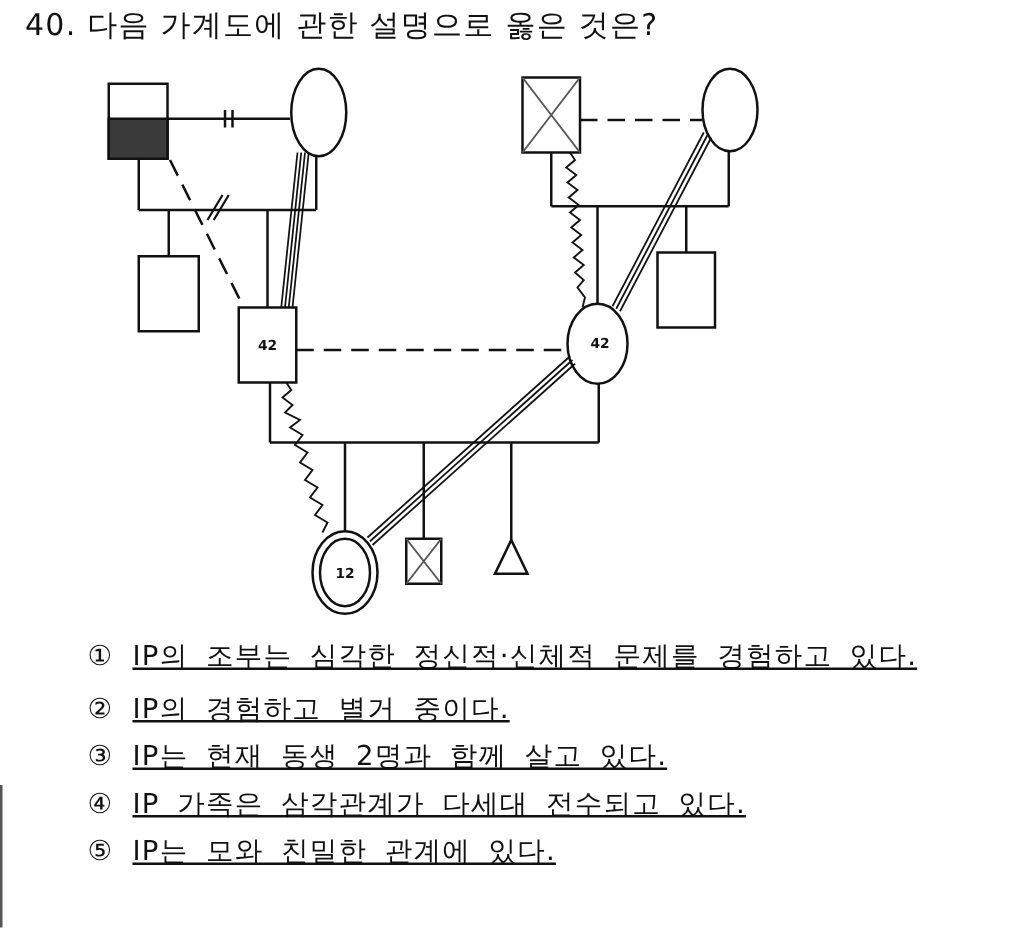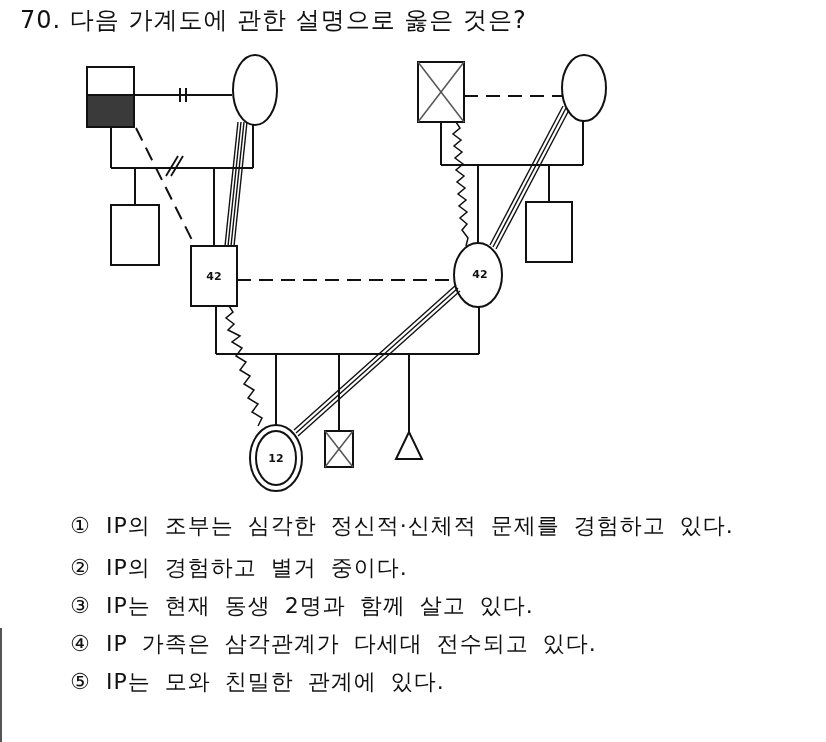--- a/index.html
+++ b/index.html
@@ -14,32 +14,32 @@
     }
     .genogram {
       position: absolute; left: 0; top: 0;
     }
     .options {
       position: absolute; left: 70px; top: 508px; width: 720px;
       font-size: 22px; line-height: 36px; letter-spacing: 1px;
     }
     .option { display: flex; margin-bottom: 2px; }
     .option .num { width: 36px; flex: none; }
-    .option .txt { flex: 1; word-spacing: 6px; }
+    .option .txt { flex: 1; word-spacing: 6px; text-decoration: underline; }
     .option.o1 { margin-bottom: 6px; }
     .margin-line {
       position: absolute; left: 0px; top: 628px; width: 2px; height: 114px;
       background: #555555;
     }
     .age-label { font-family: "DejaVu Sans", sans-serif; font-size: 11px; font-weight: bold; }
   </style>
 </head>
 <body>
 
-<div class="question-title">70. 다음 가계도에 관한 설명으로 옳은 것은?</div>
+<div class="question-title">40. 다음 가계도에 관한 설명으로 옳은 것은?</div>
 
 <svg class="genogram" width="826" height="500" viewBox="0 0 826 500" xmlns="http://www.w3.org/2000/svg">
   <g stroke="#111" stroke-width="2" fill="none">
 
     <g>
       <rect x="87" y="67" width="47" height="60" fill="#fff"></rect>
       <rect x="87" y="95" width="47" height="32" fill="#3a3a3a" stroke="#111"></rect>
     </g>
 
     <line x1="134" y1="95" x2="232" y2="95"></line>

